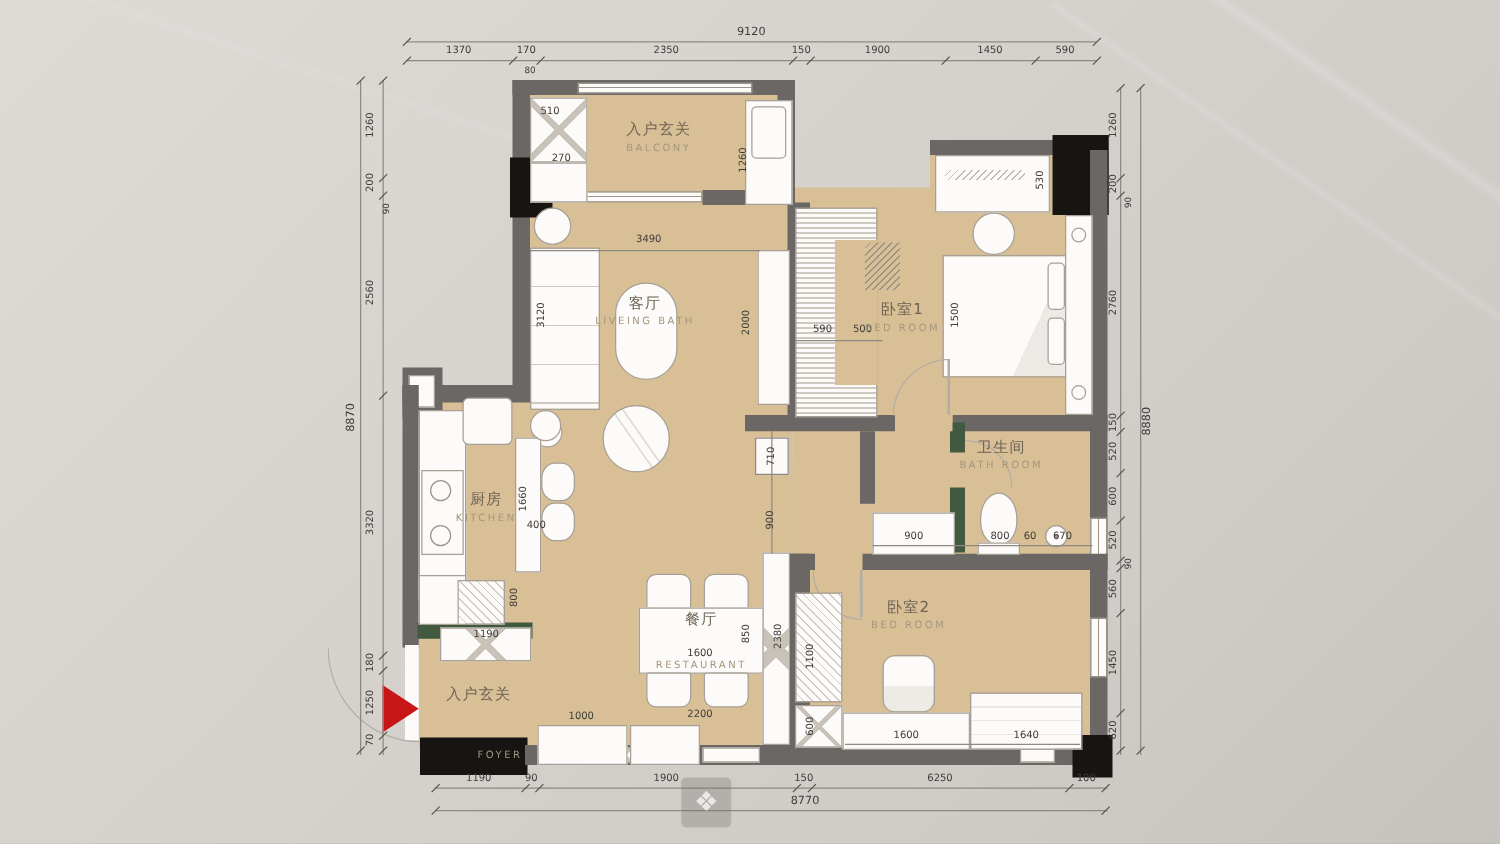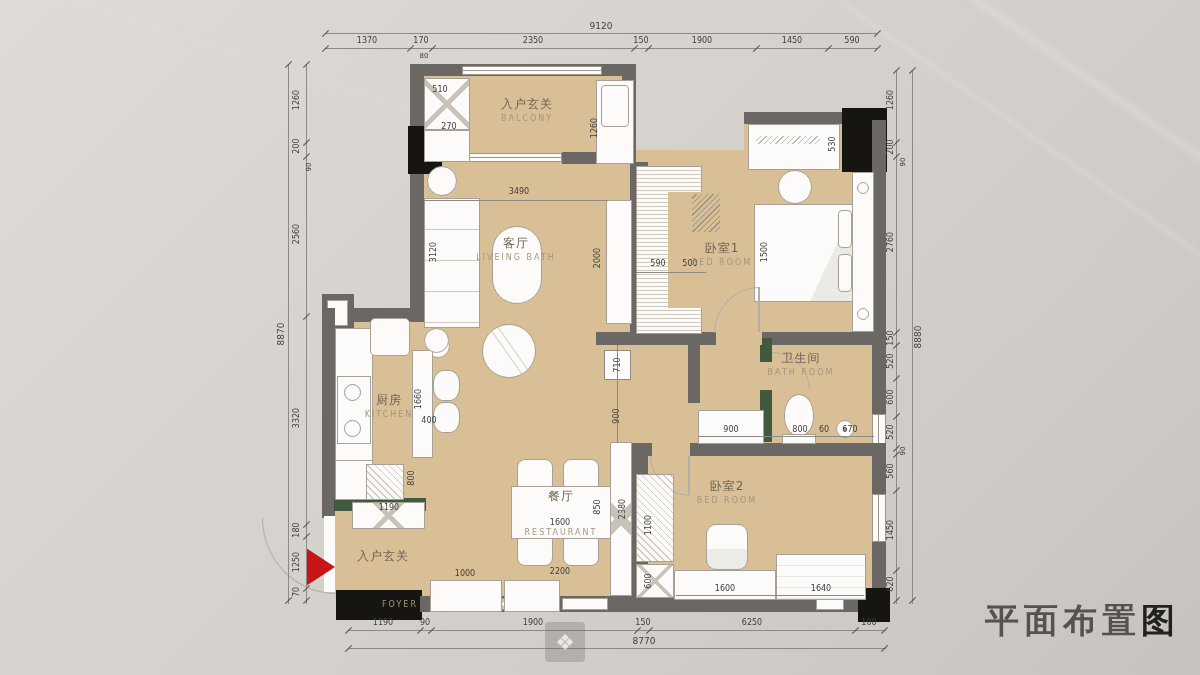--- a/index.html
+++ b/index.html
@@ -169,23 +169,20 @@
   <div class="dl" style="left:348px;top:648px;width:538px;height:1px;"></div>
   <div class="dl" style="left:424px;top:200px;width:184px;height:1px;"></div>
   <div class="dl" style="left:636px;top:272px;width:70px;height:1px;"></div>
   <div class="dl" style="left:698px;top:436px;width:176px;height:1px;"></div>
   <div class="dl" style="left:676px;top:595px;width:188px;height:1px;"></div>
 
   <div class="wm" style="left:545px;top:622px;">
     <div class="wmlogo">❖</div>
   </div>
 
-  <div class="title">
-    <span>平面布置</span><span class="last">图</span>
-  </div>
 
 <span class="dim" style="left: 367px; top: 40px;">1370</span>
     <span class="dim" style="left: 421px; top: 40px;">170</span>
     <span class="dim" style="left: 533px; top: 40px;">2350</span>
     <span class="dim" style="left: 641px; top: 40px;">150</span>
     <span class="dim" style="left: 702px; top: 40px;">1900</span>
     <span class="dim" style="left: 792px; top: 40px;">1450</span>
     <span class="dim" style="left: 852px; top: 40px;">590</span>
     <span class="dim ovl" style="left: 601px; top: 26px;">9120</span>
     <span class="dim small" style="left: 424px; top: 56px;">80</span>

